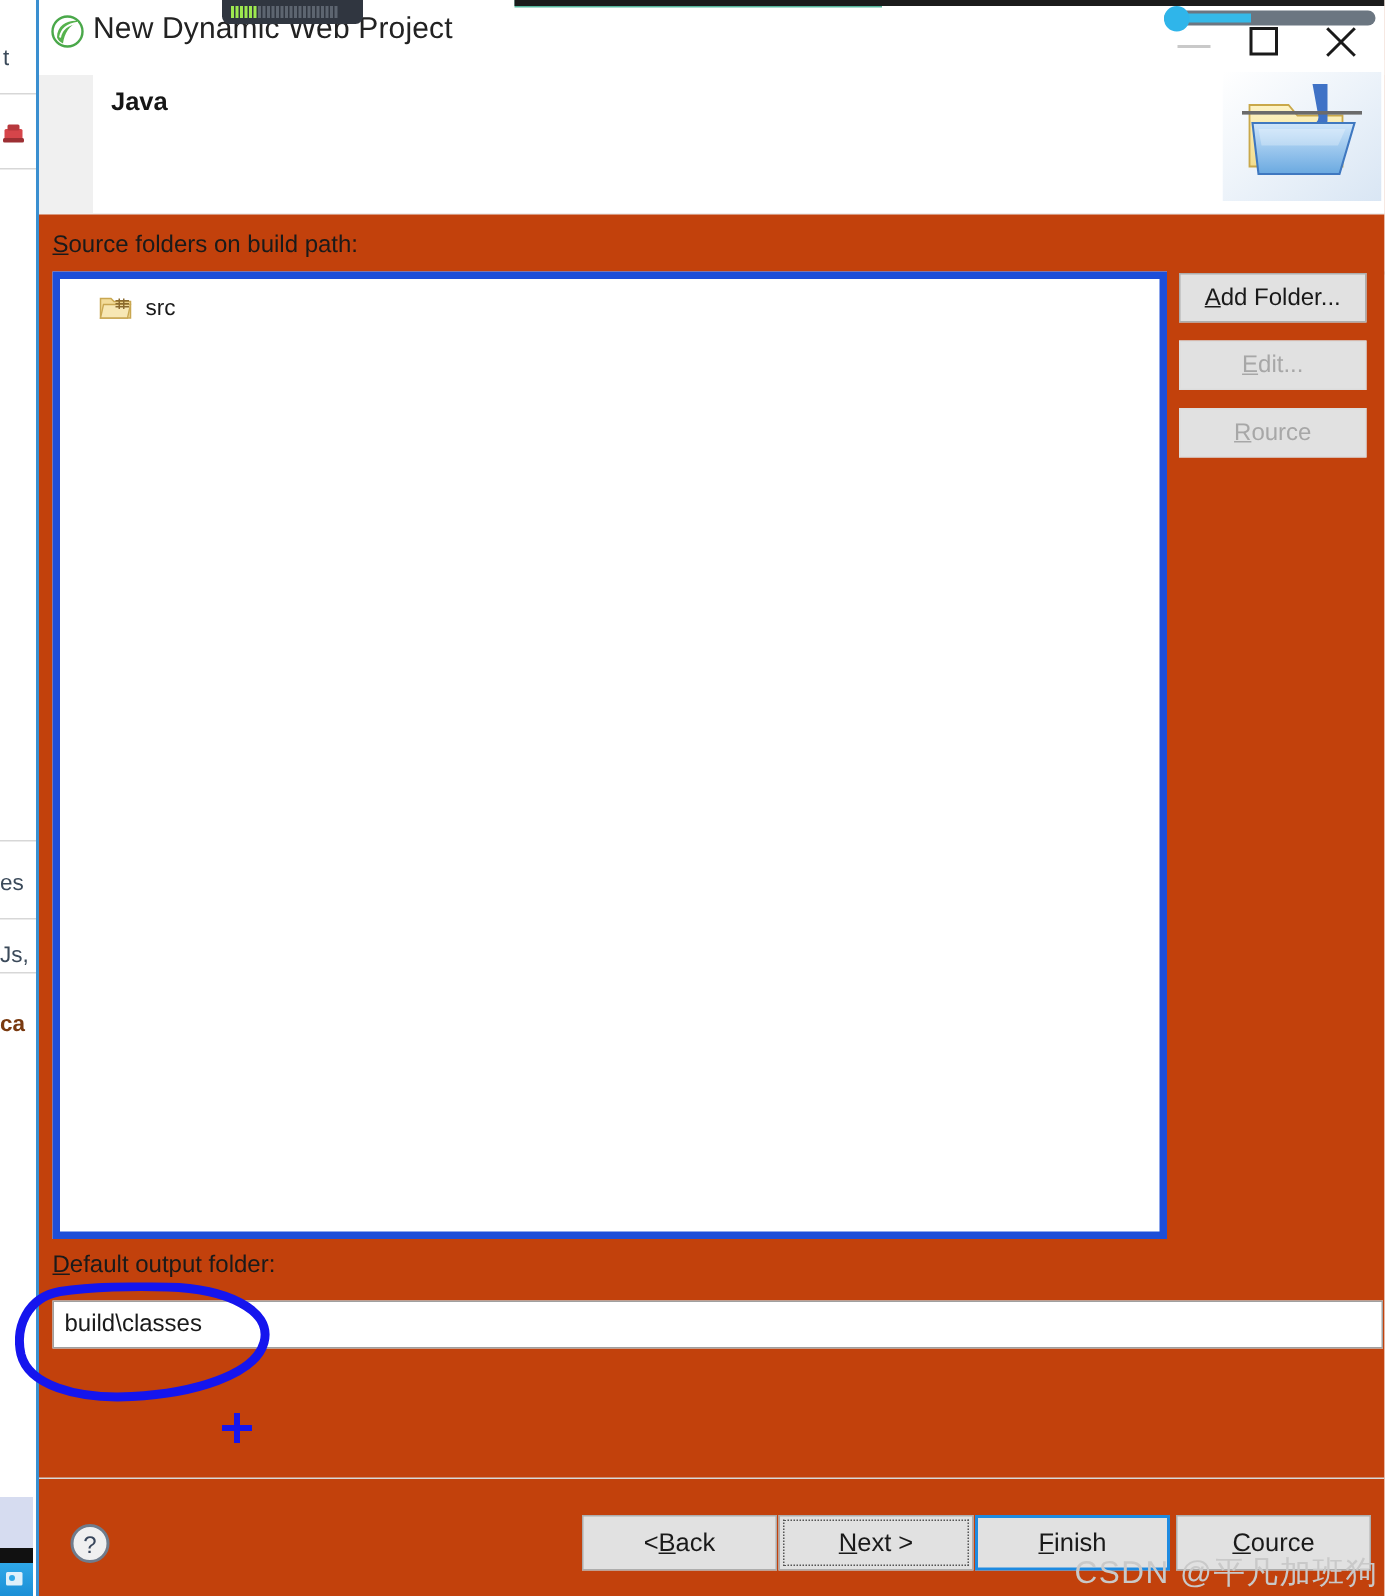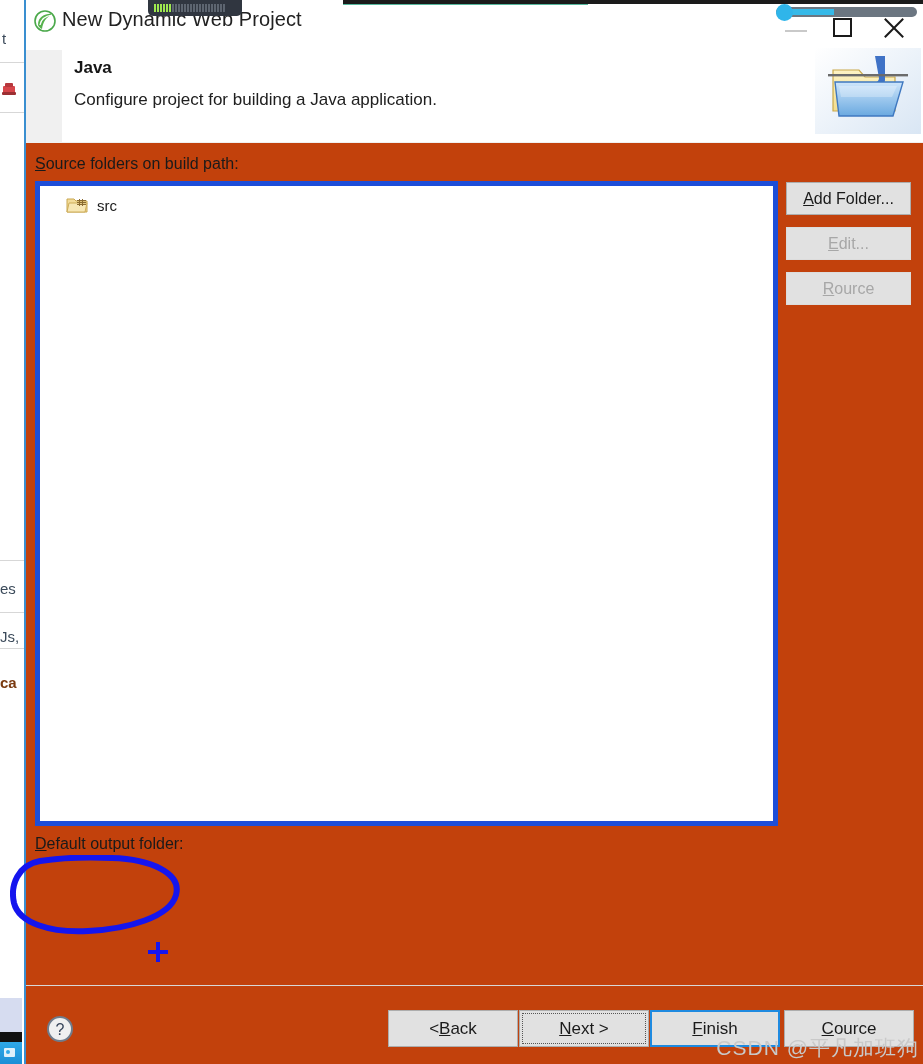--- a/index.html
+++ b/index.html
@@ -278,21 +278,20 @@
         <div class="gl-max"></div>
       </div>
       <div class="winbtn winbtn-close">
         <div class="gl-close-a"></div>
         <div class="gl-close-b"></div>
       </div>
     </div>
 
     <div class="header">
       <div class="header-title">Java</div>
-      <div class="header-desc">Configure project for building a Java application.</div>
       <svg class="header-banner" viewBox="0 0 106 86">
         <defs>
           <linearGradient id="bnbg" x1="0" y1="0" x2="1" y2="1">
             <stop offset="0%" stop-color="#ffffff"></stop>
             <stop offset="100%" stop-color="#d9e6f4"></stop>
           </linearGradient>
           <linearGradient id="fback" x1="0" y1="0" x2="0" y2="1">
             <stop offset="0%" stop-color="#fdf3c4"></stop>
             <stop offset="100%" stop-color="#f2dd8f"></stop>
           </linearGradient>
@@ -344,20 +343,23 @@
       </div>
       <div class="sidebtn disabled" style="top:129px;">
         <span class="mn">R</span>
           <span>ource</span>
       </div>
 
       <div class="label" style="left:9px; top:692px;">
         <span class="mn">D</span><span>efault output folder:</span>
       </div>
 
+      <div class="textfield" style="top:724px;">
+        <span>build\classes</span>
+      </div>
 
       <div class="footer-rule"></div>
 
       <svg class="help-icon" viewBox="0 0 30 30">
         <circle cx="15" cy="15" r="12" fill="#f0f0f0" stroke="#6f7c8c" stroke-width="2"></circle>
         <text x="15" y="21" text-anchor="middle" font-size="16" font-family="Liberation Sans, sans-serif" fill="#37455a">?</text>
       </svg>
 
       <div class="btn" style="left:362px;">
         <span>&lt; </span>

